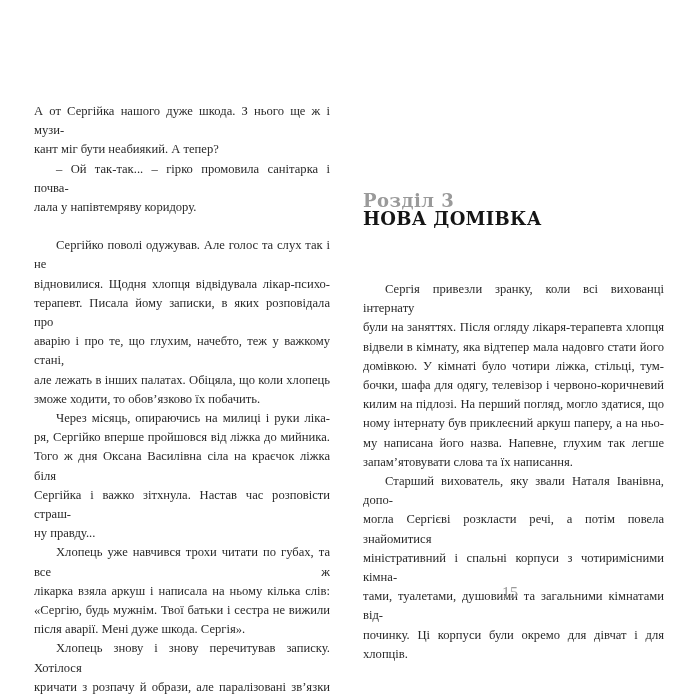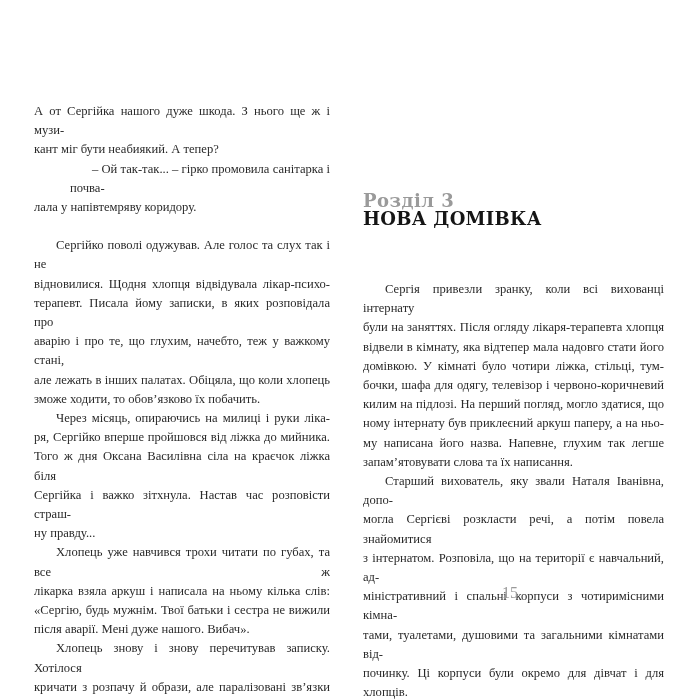--- a/index.html
+++ b/index.html
@@ -45,21 +45,21 @@
 
 <div class="page page-left"></div>
 <div class="page page-right"></div>
 
 <div class="text-block left-text" id="left-text">
     <p>
       <span class="line">А от Сергійка нашого дуже шкода. З нього ще ж і музи-</span>
       <span class="line last">кант міг бути неабиякий. А тепер?</span>
     </p>
     <p>
-      <span class="line" style="text-indent: 22px; margin-left: 36px;">– Ой так-так... – гірко промовила санітарка і почва-</span>
+      <span class="line" style="text-indent: 22px;">– Ой так-так... – гірко промовила санітарка і почва-</span>
       <span class="line last">лала у напівтемряву коридору.</span>
     </p>
     <p class="gap">
       <span class="line" style="text-indent: 22px;">Сергійко поволі одужував. Але голос та слух так і не</span>
       <span class="line">відновилися. Щодня хлопця відвідувала лікар-психо-</span>
       <span class="line">терапевт. Писала йому записки, в яких розповідала про</span>
       <span class="line">аварію і про те, що глухим, начебто, теж у важкому стані,</span>
       <span class="line">але лежать в інших палатах. Обіцяла, що коли хлопець</span>
       <span class="line last">зможе ходити, то обов’язково їх побачить.</span>
     </p>
@@ -67,21 +67,21 @@
       <span class="line" style="text-indent: 22px;">Через місяць, опираючись на милиці і руки ліка-</span>
       <span class="line">ря, Сергійко вперше пройшовся від ліжка до мийника.</span>
       <span class="line">Того ж дня Оксана Василівна сіла на краєчок ліжка біля</span>
       <span class="line">Сергійка і важко зітхнула. Настав час розповісти страш-</span>
       <span class="line last">ну правду...</span>
     </p>
     <p>
       <span class="line" style="text-indent: 22px;">Хлопець уже навчився трохи читати по губах, та все ж</span>
       <span class="line">лікарка взяла аркуш і написала на ньому кілька слів:</span>
       <span class="line">«Сергію, будь мужнім. Твої батьки і сестра не вижили</span>
-      <span class="line last">після аварії. Мені дуже нашого. Вибач».</span>
+      <span class="line last">після аварії. Мені дуже шкода. Сергія».</span>
     </p>
     <p>
       <span class="line" style="text-indent: 22px;">Хлопець знову і знову перечитував записку. Хотілося</span>
       <span class="line">кричати з розпачу й образи, але паралізовані зв’язки не</span>
     </p>
   </div>
 
 <div class="chapter-label">Розділ 3</div>
 <div class="chapter-title">НОВА ДОМІВКА</div>
 
@@ -93,20 +93,19 @@
       <span class="line">домівкою. У кімнаті було чотири ліжка, стільці, тум-</span>
       <span class="line">бочки, шафа для одягу, телевізор і червоно-коричневий</span>
       <span class="line">килим на підлозі. На перший погляд, могло здатися, що</span>
       <span class="line">ному інтернату був приклеєний аркуш паперу, а на ньо-</span>
       <span class="line">му написана його назва. Напевне, глухим так легше</span>
       <span class="line last">запам’ятовувати слова та їх написання.</span>
     </p>
     <p>
       <span class="line" style="text-indent: 22px;">Старший вихователь, яку звали Наталя Іванівна, допо-</span>
       <span class="line">могла Сергієві розкласти речі, а потім повела знайомитися</span>
-      <span class="line">з інтернатом. Розповіла, що на території є навчальний, ад-</span>
       <span class="line">міністративний і спальні корпуси з чотиримісними кімна-</span>
       <span class="line">тами, туалетами, душовими та загальними кімнатами від-</span>
       <span class="line">починку. Ці корпуси були окремо для дівчат і для хлопців.</span>
     </p>
   </div>
 
 <div class="page-number">15</div>
 
 </body></html>

